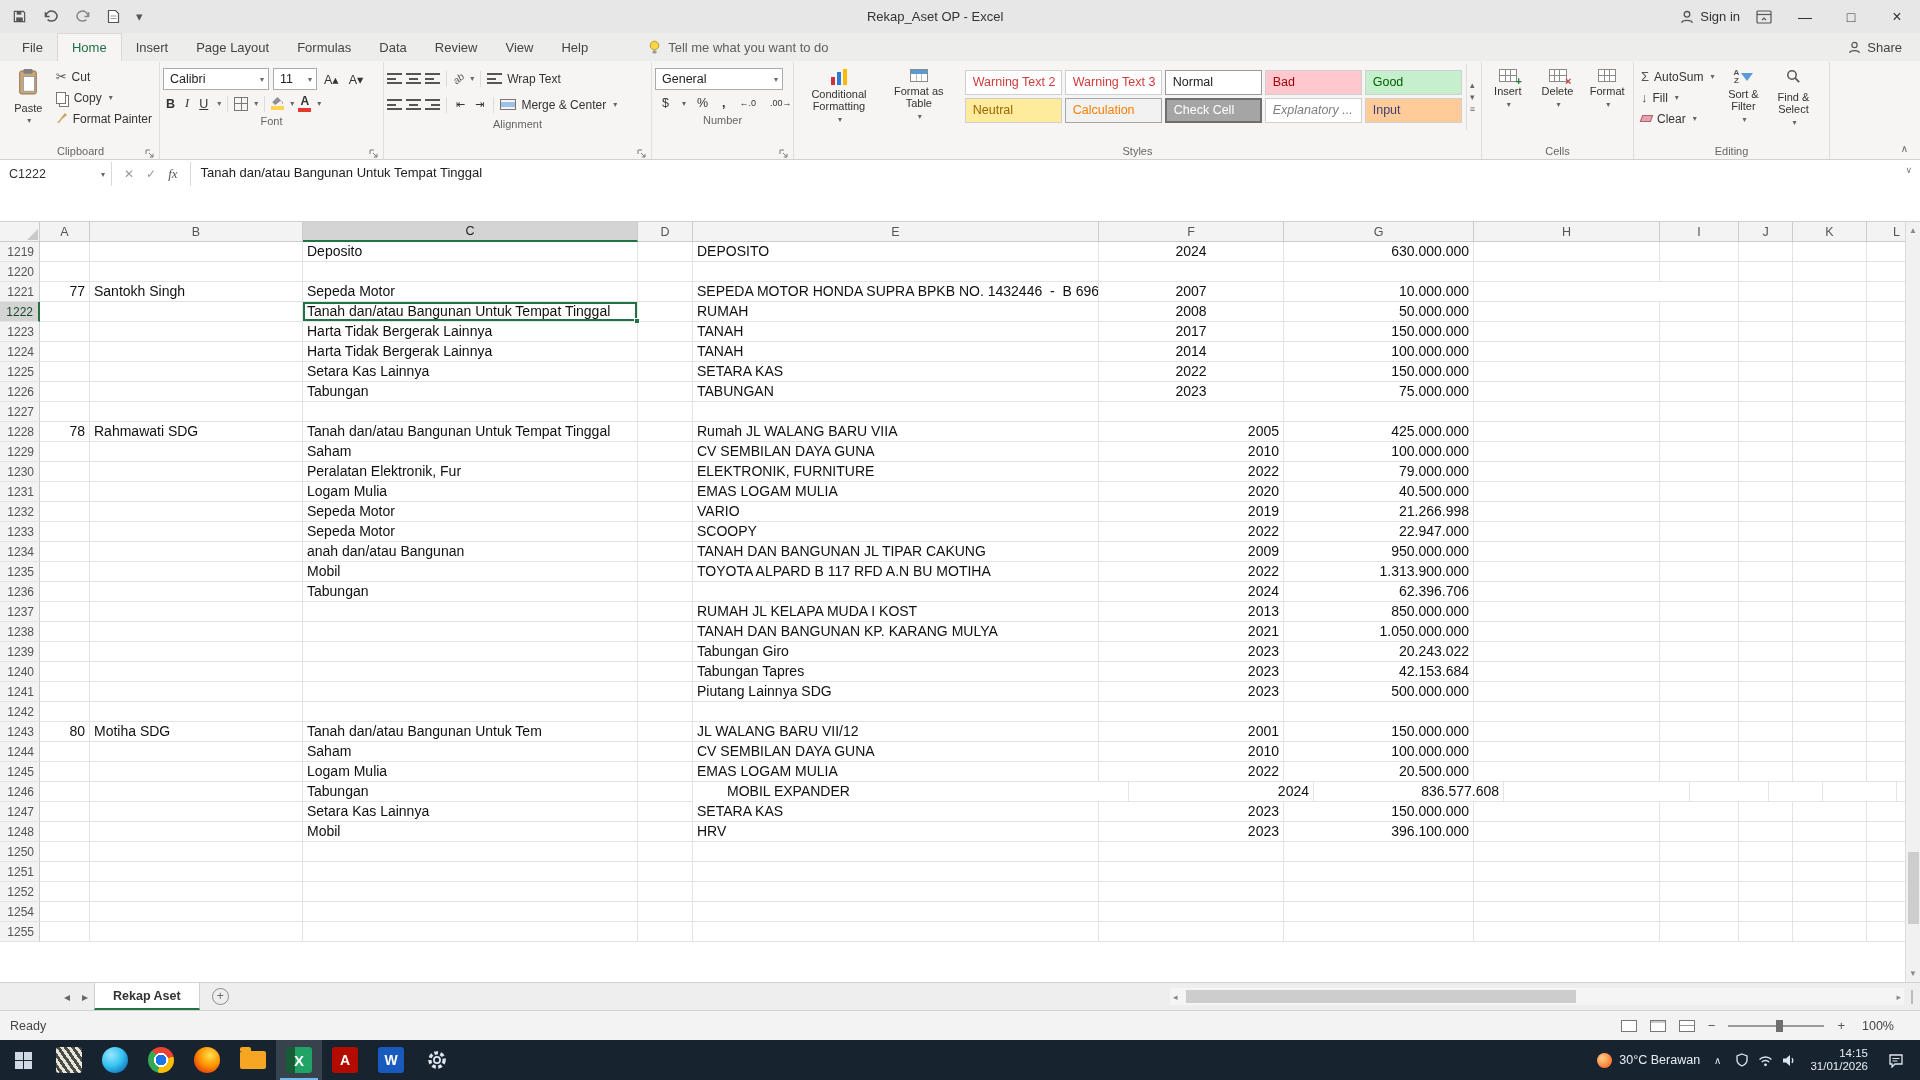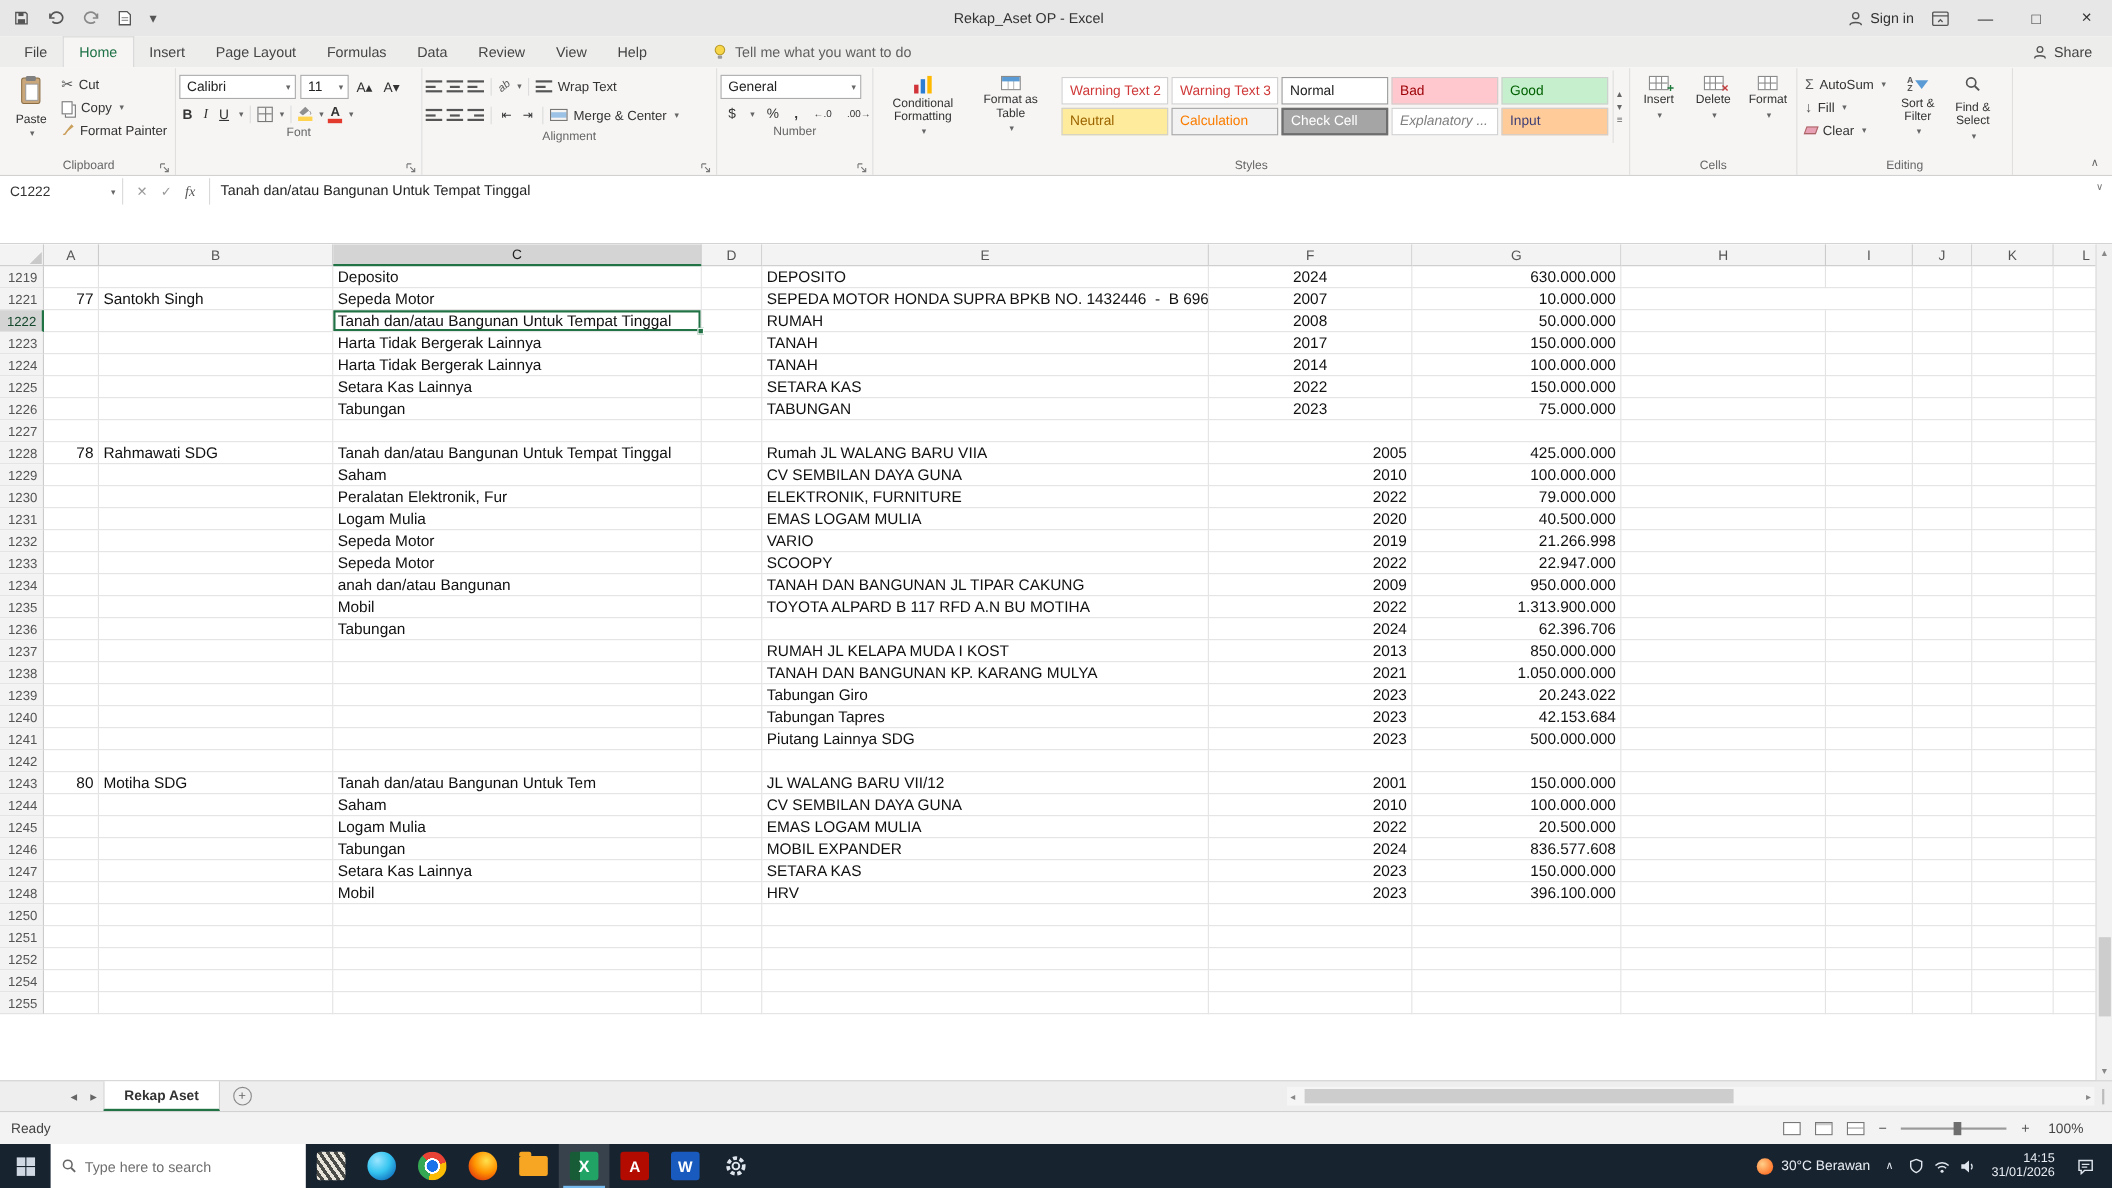--- a/index.html
+++ b/index.html
@@ -547,20 +547,35 @@
           <div class="cell" style="width: 406px;">DEPOSITO</div>
           <div class="cell ctr" style="width: 185px;">2024</div>
           <div class="cell rgt" style="width: 190px;">630.000.000</div>
           <div class="cell" style="width: 186px;"></div>
           <div class="cell" style="width: 79px;"></div>
           <div class="cell" style="width: 54px;"></div>
           <div class="cell" style="width: 74px;"></div>
           <div class="cell" style="width: 60px;"></div>
         </div>
         <div class="grow">
+          <div class="rowhdr">1220</div>
+          <div class="cell" style="width: 50px;"></div>
+          <div class="cell" style="width: 213px;"></div>
+          <div class="cell" style="width: 335px;"></div>
+          <div class="cell" style="width: 55px;"></div>
+          <div class="cell" style="width: 406px;"></div>
+          <div class="cell" style="width: 185px;"></div>
+          <div class="cell" style="width: 190px;"></div>
+          <div class="cell" style="width: 186px;"></div>
+          <div class="cell" style="width: 79px;"></div>
+          <div class="cell" style="width: 54px;"></div>
+          <div class="cell" style="width: 74px;"></div>
+          <div class="cell" style="width: 60px;"></div>
+        </div>
+        <div class="grow">
           <div class="rowhdr">1221</div>
           <div class="cell rgt" style="width: 50px;">77</div>
           <div class="cell" style="width: 213px;">Santokh Singh</div>
           <div class="cell" style="width: 335px;">Sepeda Motor</div>
           <div class="cell" style="width: 55px;"></div>
           <div class="cell" style="width: 406px;">SEPEDA MOTOR HONDA SUPRA BPKB NO. 1432446  -  B 6963 PLE</div>
           <div class="cell ctr" style="width: 185px;">2007</div>
           <div class="cell rgt" style="width: 190px;">10.000.000</div>
           <div class="cell rgt" style="width: 186px; margin-top: 19px;">4.300.000</div>
           <div class="cell" style="width: 79px;"></div>
@@ -927,21 +942,21 @@
           <div class="cell" style="width: 54px;"></div>
           <div class="cell" style="width: 74px;"></div>
           <div class="cell" style="width: 60px;"></div>
         </div>
         <div class="grow">
           <div class="rowhdr">1246</div>
           <div class="cell" style="width: 50px;"></div>
           <div class="cell" style="width: 213px;"></div>
           <div class="cell" style="width: 335px;">Tabungan</div>
           <div class="cell" style="width: 55px;"></div>
-          <div class="cell" style="width: 406px;">MOBIL EXPANDER</div>
+          <div class="cell" style="width: 406px; margin-left: 30px;">MOBIL EXPANDER</div>
           <div class="cell rgt" style="width: 185px;">2024</div>
           <div class="cell rgt" style="width: 190px;">836.577.608</div>
           <div class="cell" style="width: 186px;"></div>
           <div class="cell" style="width: 79px;"></div>
           <div class="cell" style="width: 54px;"></div>
           <div class="cell" style="width: 74px;"></div>
           <div class="cell" style="width: 60px;"></div>
         </div>
         <div class="grow">
           <div class="rowhdr">1247</div>
@@ -1087,27 +1102,20 @@
   </div>
 
   <div class="taskbar">
     <div class="tb-start">
       <svg width="17" height="17" viewBox="0 0 17 17">
           <rect x="0" y="0" width="8" height="8" fill="#cfd8e3"></rect>
           <rect x="9" y="0" width="8" height="8" fill="#cfd8e3"></rect>
           <rect x="0" y="9" width="8" height="8" fill="#cfd8e3"></rect>
           <rect x="9" y="9" width="8" height="8" fill="#cfd8e3"></rect>
         </svg>
-    </div>
-    <div class="tb-search">
-      <svg width="14" height="14" viewBox="0 0 15 15">
-          <circle cx="6" cy="6" r="4.2" fill="none" stroke="#666" stroke-width="1.5"></circle>
-          <path d="M9.2 9.2l4 4" stroke="#666" stroke-width="1.8"></path>
-        </svg>
-      <input placeholder="Type here to search" style="">
     </div>
     <div class="tb-app">
         <span class="zebra"></span>
       </div>
     <div class="tb-app">
         <span class="ic-edge"></span>
       </div>
     <div class="tb-app">
         <span class="ic-chrome"></span>
       </div>

